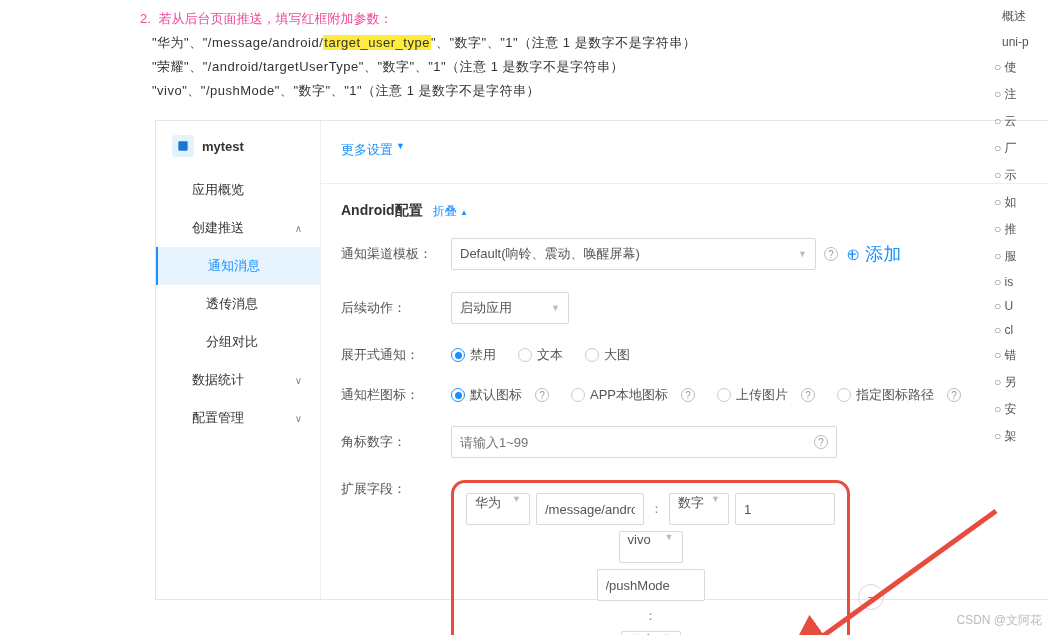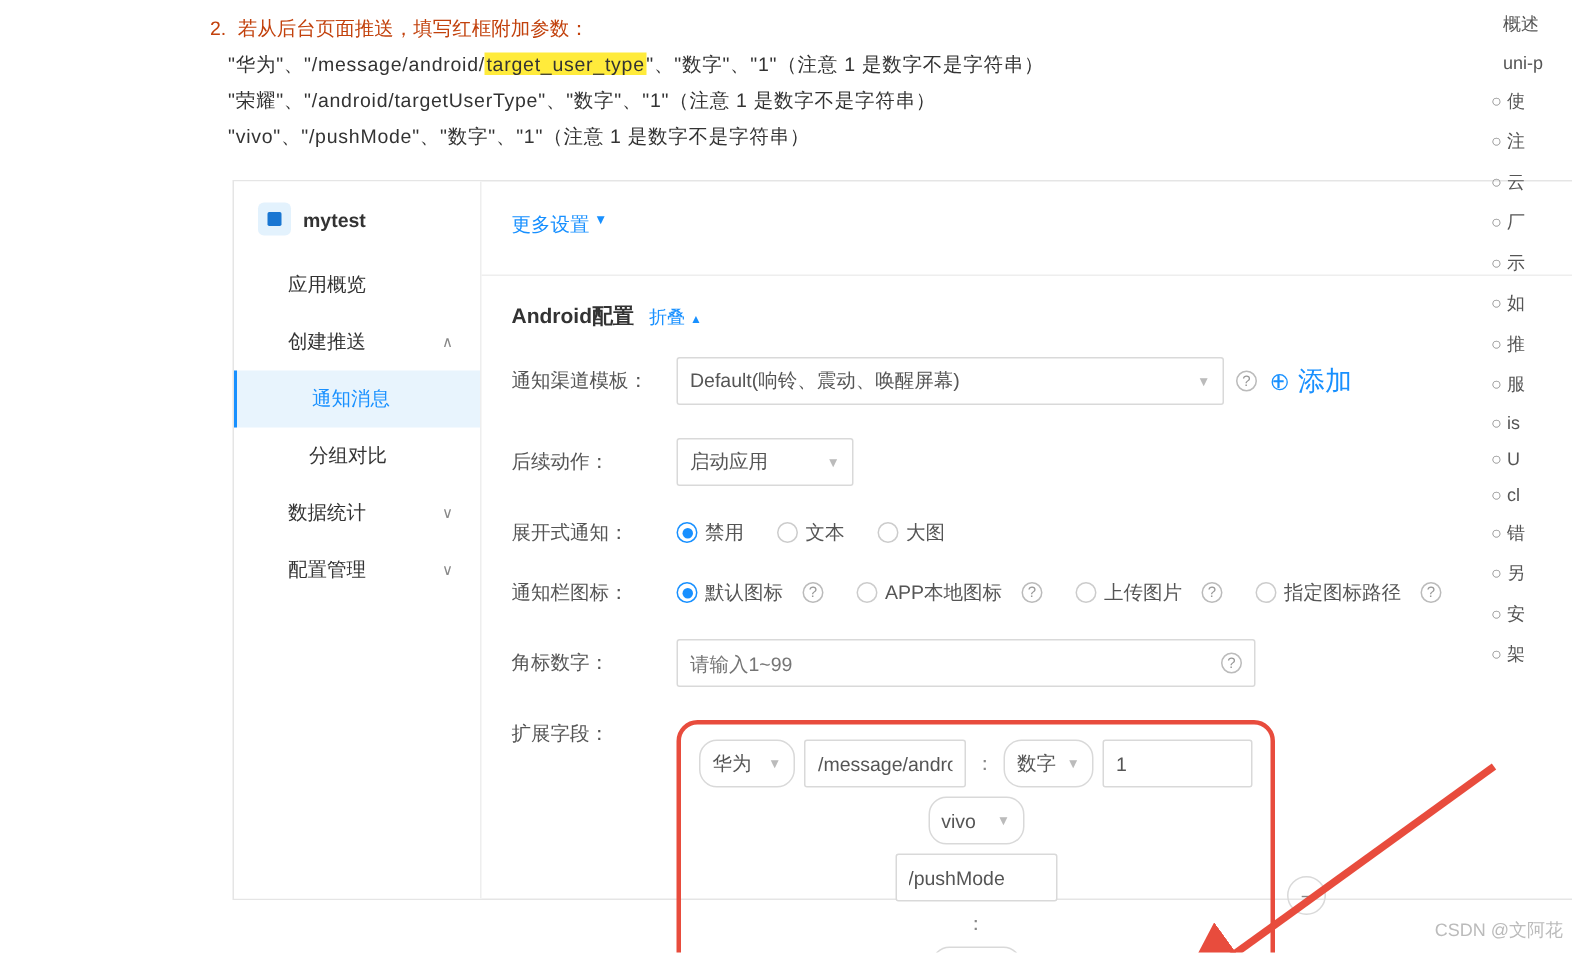--- a/index.html
+++ b/index.html
@@ -1,19 +1,19 @@
 <!DOCTYPE html>
 <html><head>
   <meta charset="utf-8">
   <style>
     * { box-sizing: border-box; margin: 0; padding: 0; font-family: -apple-system, "PingFang SC", "Microsoft YaHei", sans-serif; }
     body { width: 1048px; height: 635px; background: #fff; color: #333; font-size: 13px; position: relative; overflow: hidden; }
 
     .article { padding: 10px 0 0 140px; }
-    .ol-item { color: #c2410c; font-size: 13px; margin-bottom: 6px; }
+    .ol-item { color: #ec4899; font-size: 13px; margin-bottom: 6px; }
     .ol-num { margin-right: 4px; }
     .line { margin: 6px 0 6px 12px; color: #333; letter-spacing: 0.5px; }
     .hl { background: #ffeb3b; padding: 0 1px; }
     
     .app-frame { margin: 20px 0 0 155px; width: 944px; height: 480px; display: flex; border: 1px solid #e5e5e5; background: #fff; position: relative; }
     
     .sidebar { width: 165px; border-right: 1px solid #eee; background: #fff; }
     .brand { display: flex; align-items: center; padding: 14px 16px; gap: 8px; }
     .brand-icon { width: 22px; height: 22px; background: #e3f2fd; border-radius: 4px; display: flex; align-items: center; justify-content: center; }
     .brand-icon svg { width: 14px; height: 14px; fill: #1976d2; }
@@ -49,21 +49,21 @@
     .radio .dot { width: 14px; height: 14px; border: 1px solid #ccc; border-radius: 50%; display: inline-flex; align-items: center; justify-content: center; }
     .radio.on .dot { border-color: #1890ff; }
     .radio.on .dot::after { content: ''; width: 7px; height: 7px; background: #1890ff; border-radius: 50%; }
     
     .input-box { height: 32px; border: 1px solid #d9d9d9; border-radius: 2px; display: flex; align-items: center; padding: 0 8px; background: #fff; width: 386px; justify-content: space-between; }
     .input-box input { border: none; outline: none; flex: 1; font-size: 13px; color: #8b5cf6; background: transparent; }
     
     .ext-box { border: 3px solid #e84c3d; border-radius: 14px; padding: 10px 12px; display: inline-block; }
     .ext-row { display: flex; align-items: center; gap: 6px; margin-bottom: 6px; }
     .ext-row:last-child { margin-bottom: 0; flex-direction: column; }
-    .sel { height: 32px; border: 1px solid #d9d9d9; border-radius: 12px; display: flex; align-items: center; padding: 0 8px; font-size: 13px; color: #555; background: #fff; justify-content: space-between; cursor: pointer; }
+    .sel { height: 32px; border: 1px solid #d9d9d9; border-radius: 2px; display: flex; align-items: flex-start; padding: 0 8px; font-size: 13px; color: #555; background: #fff; justify-content: space-between; cursor: pointer; }
     .sel.vendor { width: 64px; }
     .sel.dtype { width: 60px; }
     .ext-in { height: 32px; border: 1px solid #d9d9d9; border-radius: 2px; padding: 0 8px; font-size: 13px; color: #555; background: #fff; }
     .ext-in.key { width: 108px; }
     .ext-in.val { width: 100px; }
     .colon { color: #888; }
     .minus-btn { width: 26px; height: 26px; border: 1px solid #d9d9d9; border-radius: 50%; display: flex; align-items: center; justify-content: center; color: #888; margin-left: 8px; cursor: pointer; }
     
     .arrow-svg { position: absolute; left: 630px; top: 380px; pointer-events: none; }
 
@@ -99,20 +99,21 @@
           </svg>
         </span>
       <span class="brand-name">mytest</span>
     </div>
     <div class="nav-item">应用概览</div>
     <div class="nav-item parent">
       <span>创建推送</span>
         <span class="chev">∧</span>
     </div>
     <div class="nav-child active">通知消息</div>
+    <div class="nav-child">透传消息</div>
     <div class="nav-child">分组对比</div>
     <div class="nav-item parent">
       <span>数据统计</span>
         <span class="chev">∨</span>
     </div>
     <div class="nav-item parent">
       <span>配置管理</span>
         <span class="chev">∨</span>
     </div>
   </div>

